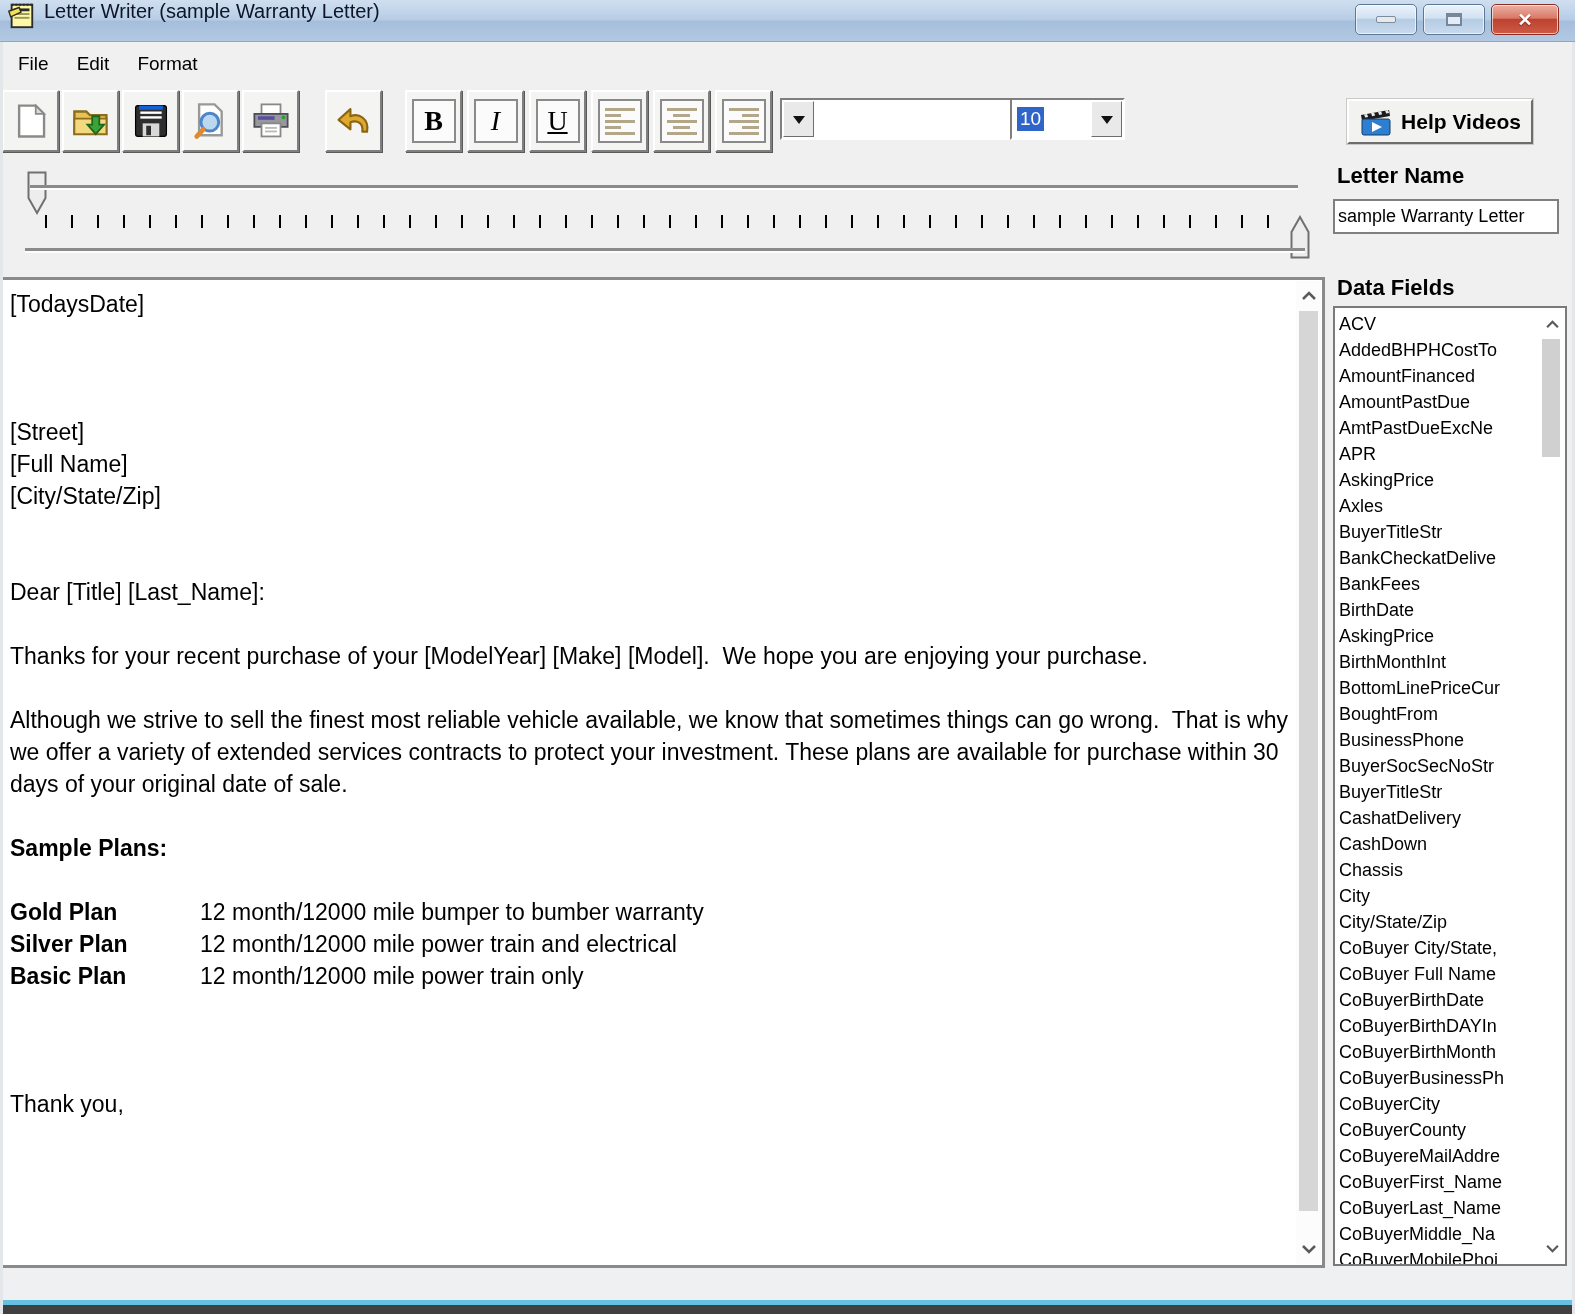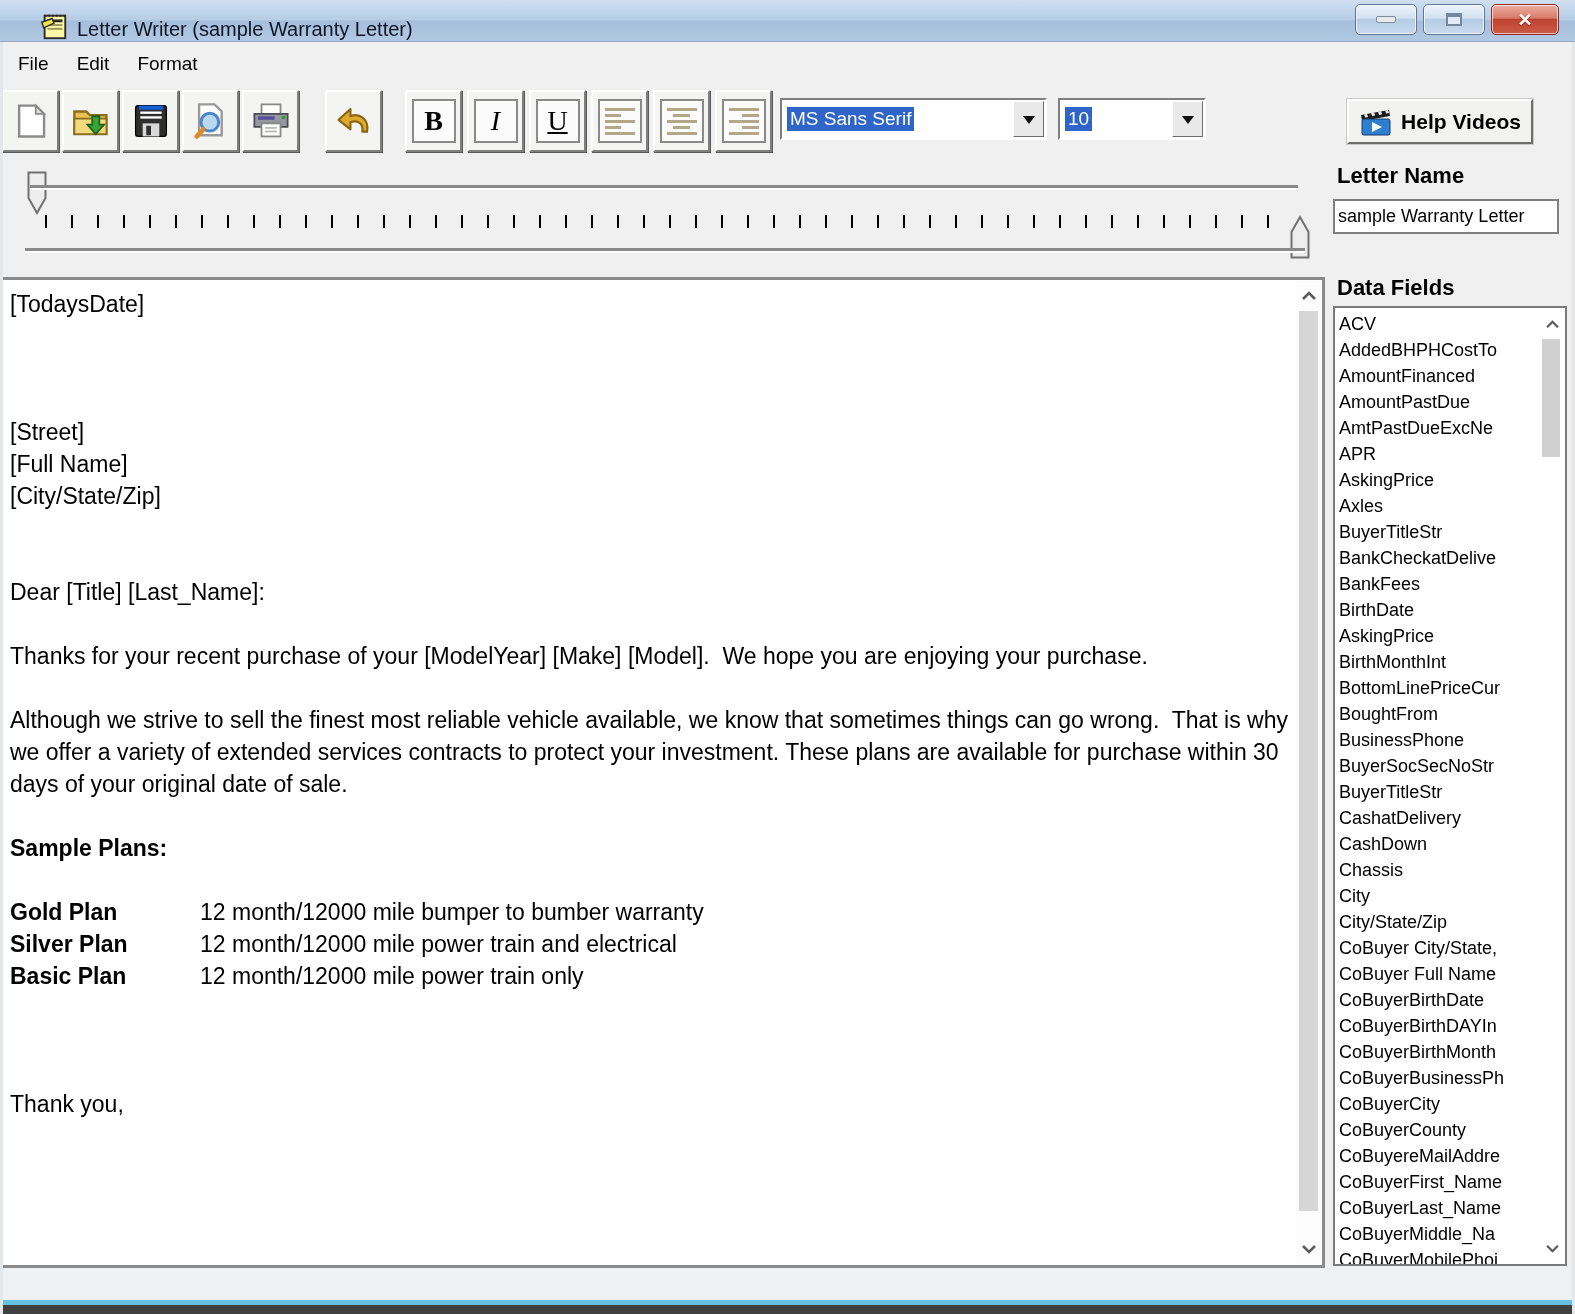--- a/index.html
+++ b/index.html
@@ -3,21 +3,21 @@
 <meta charset="utf-8">
 <style>
   * { margin:0; padding:0; box-sizing:border-box; }
   html,body { width:1575px; height:1314px; }
   body { font-family:"Liberation Sans", sans-serif; background:#f0f0f0; overflow:hidden; }
   .window { position:relative; width:1575px; height:1314px; background:#f0f0f0; }
 
   
   .titlebar { position:absolute; left:0; top:0; width:1575px; height:42px;
     background:linear-gradient(#cfdff0,#b7cde6 48%,#a5bedb 52%,#b3c9e2);
-    border-bottom:1px solid #8ea8c4; display:flex; align-items:flex-end;padding-left:33px; }
+    border-bottom:1px solid #8ea8c4; display:flex; align-items:flex-start; }
   .title-icon { width:30px; height:30px; margin-left:6px; }
   .title-text { margin-left:8px; font-size:20px; color:#0d1526; }
   .win-controls { position:absolute; right:16px; top:4px; display:flex; gap:6px; }
   .win-btn { width:62px; height:31px; border-radius:5px; border:1px solid #5d7796;
     background:linear-gradient(#eaf3fc,#d2e1f1 45%,#b4cce4 50%,#c9daec);
     box-shadow:inset 0 0 0 1px rgba(255,255,255,.65);
     display:flex; align-items:center; justify-content:center; cursor:default; }
   .win-btn.close { width:68px; border:1px solid #8e2b20;
     background:linear-gradient(#ebb0a4,#d97a67 45%,#bc4330 50%,#cd5a44); }
   .glyph-min { width:20px; height:7px; background:#e9e9e9; border:1px solid #7d8da0; border-radius:2px; }
@@ -235,26 +235,23 @@
             <i></i>
             <i></i>
             <i></i>
             <i></i>
             <i></i>
           </span>
         </span>
     </div>
 
     <div class="combo" style="left:780px; width:267px">
-      <div class="combo-text">
-          <span>MS Sans Serif</span>
-        </div>
       <div class="combo-arrow"></div>
     </div>
-    <div class="combo" style="left:1058px; width:148px">
+    <div class="combo" style="left:1010px; width:115px">
       <div class="combo-text">
           <span>10</span>
         </div>
       <div class="combo-arrow"></div>
     </div>
 
     <div class="help-btn">
       <svg width="34" height="30" viewBox="0 0 34 30">
         <path d="M2 8 L30 3 L31 9 L3 14 Z" fill="#1c1c1c"></path>
         <path d="M5 7.5 l3 -0.6 1.2 3 -3 0.6 Z M12 6.2 l3 -0.6 1.2 3 -3 0.6 Z M19 4.9 l3 -0.6 1.2 3 -3 0.6 Z M26 3.6 l3 -0.6 1.2 3 -3 0.6 Z" fill="#e8e8e8"></path>

